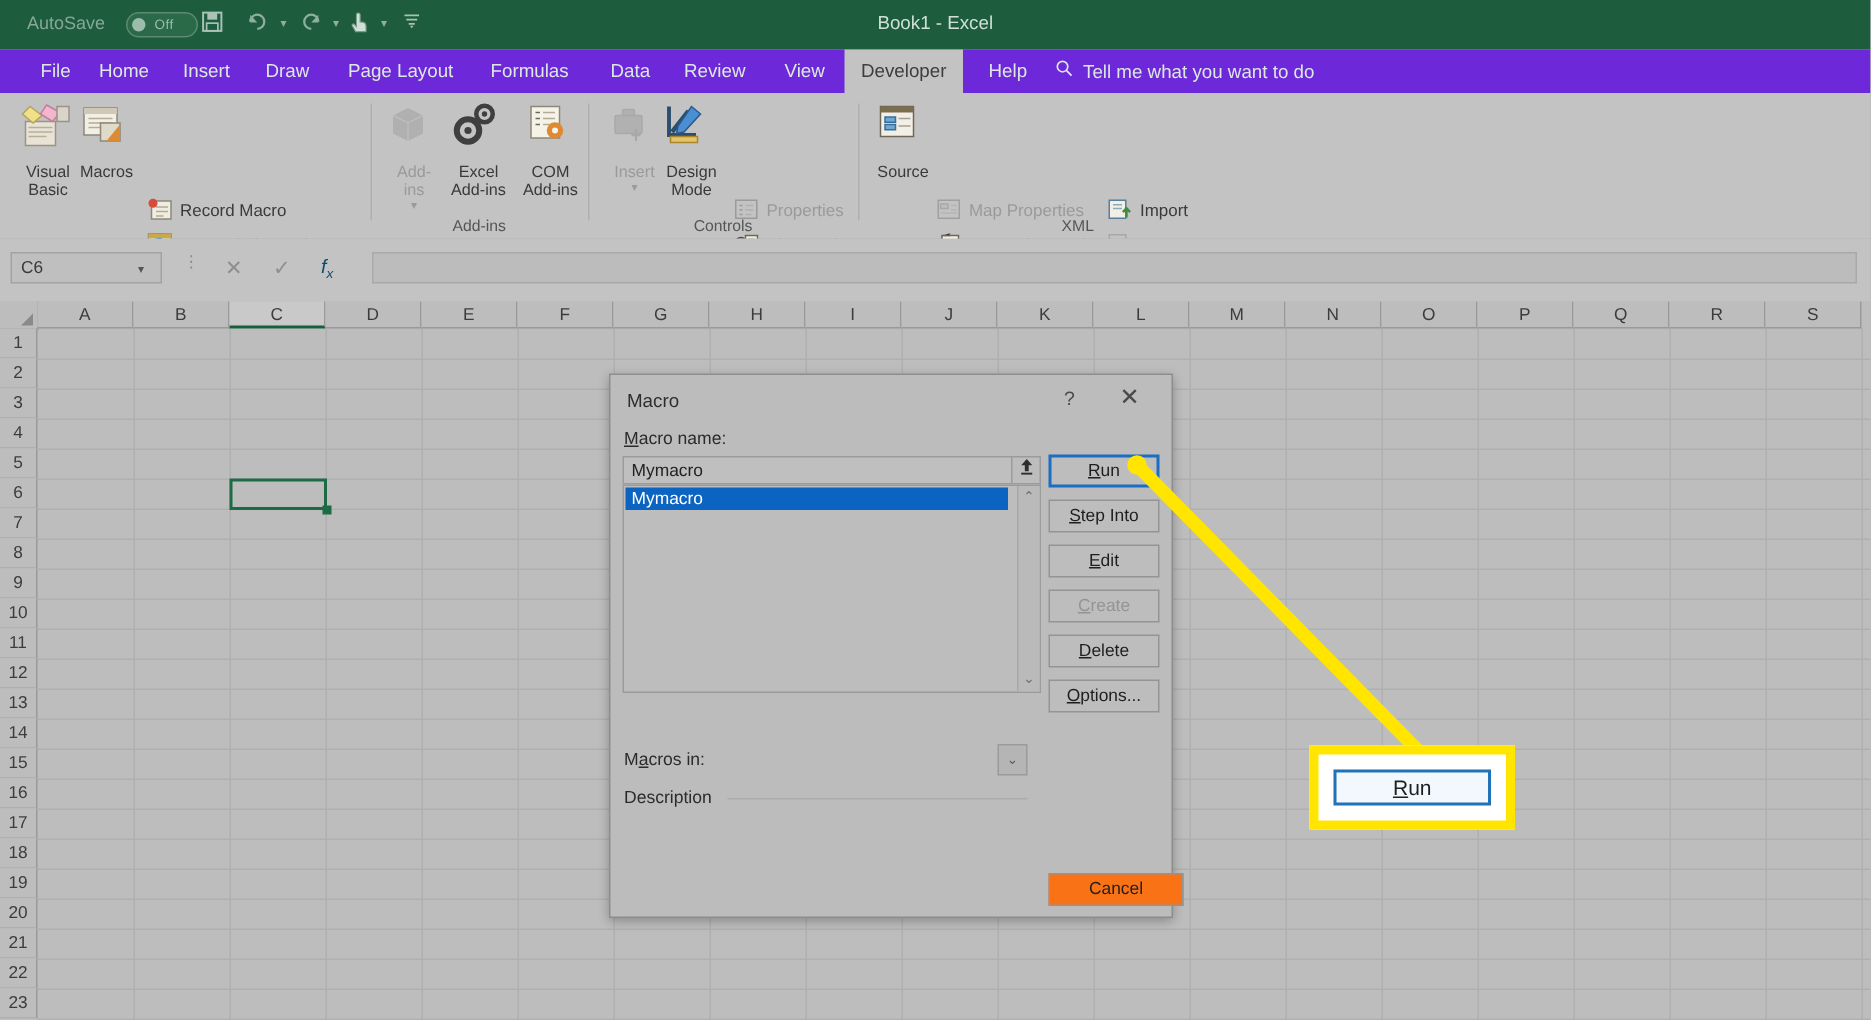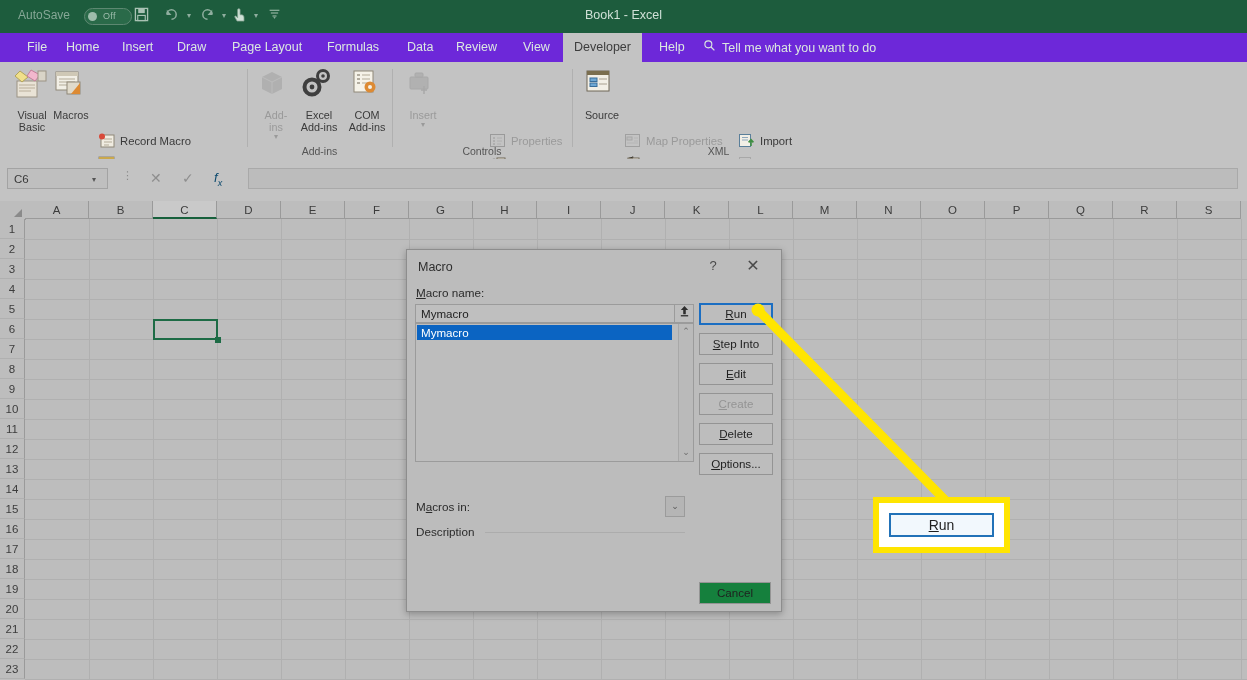--- a/index.html
+++ b/index.html
@@ -99,21 +99,21 @@
   .lbarrow.up{top:1px;} .lbarrow.dn{bottom:1px;}
   .dbtn{position:absolute;left:292px;width:74px;height:22px;background:#bdbdbd;border:1px solid #949494;
         box-sizing:border-box;font-size:11.6px;color:#1f1f1f;text-align:center;line-height:20px;}
   .dbtn.focus{border:2px solid #1b6ec2;line-height:18px;}
   .dbtn.dis{color:#949494;}
   .mcin{position:absolute;left:68px;top:246px;width:210px;height:21px;background:#bfbfbf;border:1px solid #9b9b9b;
         box-sizing:border-box;font-size:11.6px;color:#222;line-height:19px;padding-left:6px;}
   .mcarrow{position:absolute;left:258px;top:246px;width:20px;height:21px;background:#b5b5b5;border:1px solid #9b9b9b;
         box-sizing:border-box;text-align:center;line-height:19px;font-size:9px;color:#5a5a5a;}
   .descline{position:absolute;left:78px;top:282px;width:200px;height:1px;background:#acacac;}
-  .cancel{position:absolute;left:292px;top:332px;width:72px;height:22px;background:#15803d;border:1px solid #949494;
+  .cancel{position:absolute;left:292px;top:332px;width:90px;height:22px;background:#f97316;border:1px solid #949494;
         box-sizing:border-box;font-size:11.6px;color:#1f1f1f;text-align:center;line-height:20px;}
 
   
   .calloutline{position:absolute;left:740px;top:295px;width:260px;height:230px;pointer-events:none;}
   .callout{position:absolute;left:873px;top:497px;width:137px;height:56px;background:#fff;border:6px solid #ffe500;box-sizing:border-box;}
   .callout .inner{position:absolute;left:10px;top:10px;width:105px;height:24px;background:#f2f8fd;border:2px solid #2272b8;
         box-sizing:border-box;text-align:center;line-height:20px;font-size:14px;color:#1f1f1f;}
 </style>
 </head>
 <body>
@@ -235,20 +235,26 @@
           </svg></span><span>COM</span><br><span>Add-ins</span></div>
       <div class="group" style="left: 392px; width: 180px;">
         <div class="grouplabel">Controls</div>
       </div>
       <div class="gdiv" style="left: 392px;"></div>
       <div class="bigbtn dis" style="left: 396px;"><span class="bi" style="opacity: 0.45;"><svg width="36" height="34" viewBox="0 0 36 34">
             <rect x="5" y="9" width="18" height="12" rx="1" fill="#9c9c9c" stroke="#8a8a8a"></rect>
             <rect x="10" y="5" width="8" height="4" rx="1" fill="#9c9c9c" stroke="#8a8a8a"></rect>
             <path d="M19 18 L19 26 M16 22 L22 22" stroke="#8a8a8a" stroke-width="1.5"></path>
           </svg></span><span>Insert</span><div style="font-size: 8px; line-height: 8px;">▾</div></div>
+      <div class="bigbtn" style="left: 434px;"><span class="bi"><svg width="36" height="34" viewBox="0 0 36 34">
+            <path d="M3 3 L3 22 L21 22" fill="none" stroke="#2b4e6e" stroke-width="2.6"></path>
+            <path d="M5 20 L16 6" stroke="#2b4e6e" stroke-width="3"></path>
+            <path d="M18 3 L24 8 L13 20 L8 21 L9 16 Z" fill="#4a8fd4" stroke="#2b5a8a"></path>
+            <rect x="4" y="23" width="18" height="4" fill="#e5c16a" stroke="#a8862a"></rect>
+          </svg></span><span>Design</span><br><span>Mode</span></div>
       <div class="smallbtn dis" style="left: 489px; top: 70px;"><span class="si"><svg width="17" height="15" viewBox="0 0 17 15">
             <rect x="1.5" y="1.5" width="14" height="12" fill="none" stroke="#9a9a9a"></rect>
             <path d="M4 5h2M4 8h2M4 11h2" stroke="#9a9a9a"></path>
             <path d="M8 5h5M8 8h5M8 11h4" stroke="#b0b0b0"></path>
           </svg></span><span>Properties</span></div>
       <div class="smallbtn" style="left: 489px; top: 93px;"><span class="si"><svg width="17" height="15" viewBox="0 0 17 15">
             <circle cx="5" cy="7" r="3.6" fill="none" stroke="#4a4a4a" stroke-width="1.3"></circle>
             <line x1="7.6" y1="9.6" x2="10" y2="12" stroke="#4a4a4a" stroke-width="1.5"></line>
             <rect x="8" y="2" width="8" height="7" fill="#f0ece1" stroke="#6f6757"></rect>
             <path d="M10 4.5h4M10 6.5h3" stroke="#8f8878"></path>

